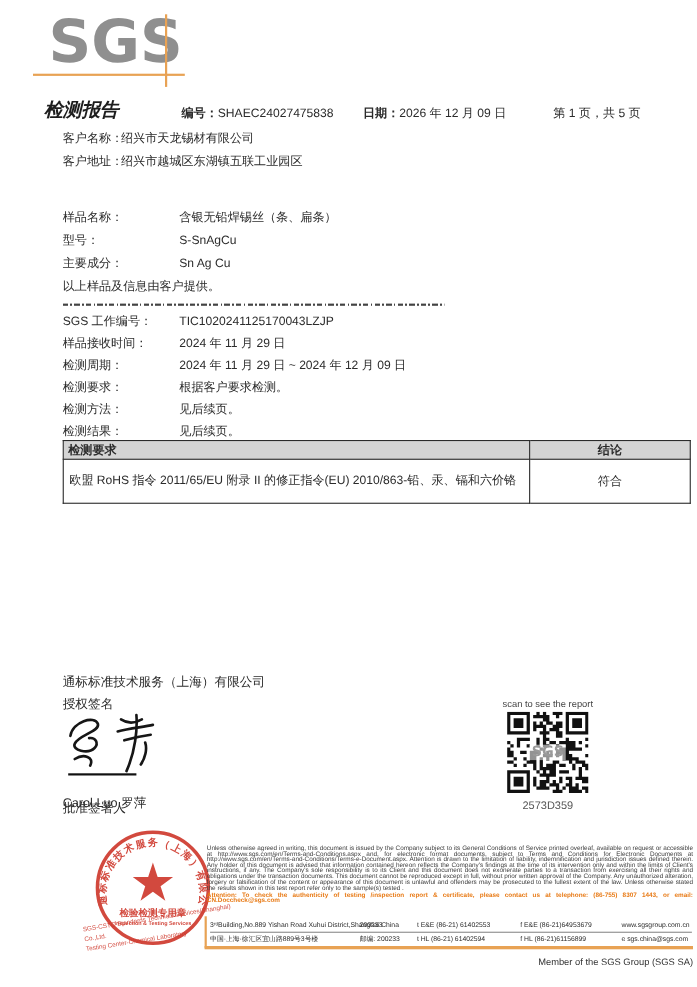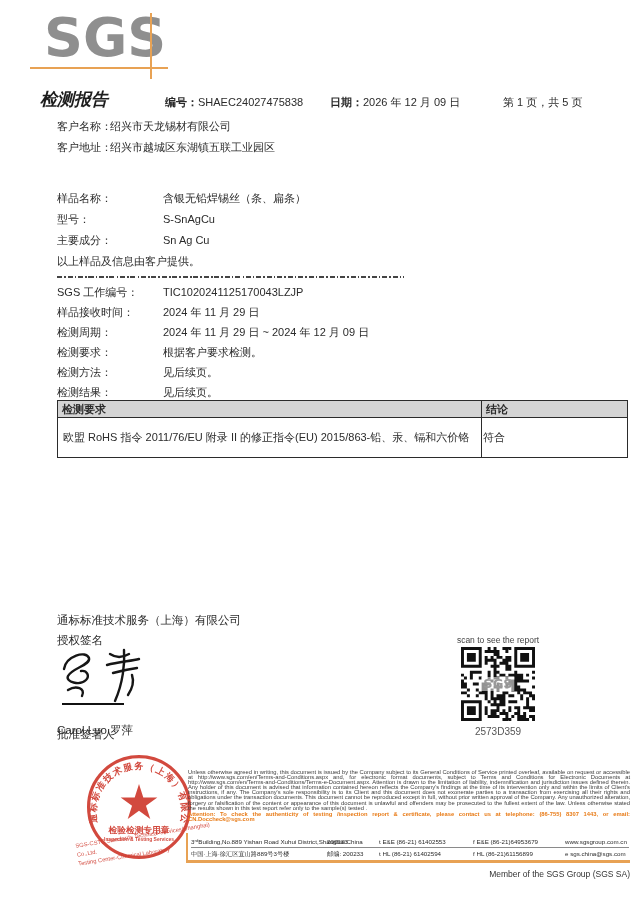--- a/index.html
+++ b/index.html
@@ -25,21 +25,21 @@
   .lbl-n{width:53px;} .lbl-w{width:106px;}
   .blk-client{top:116px;} .blk-sample{top:188px;} .blk-job{top:282px;}
   .blk-job .row{line-height:20px;}
   .dashline{position:absolute;left:57px;top:276px;width:347px;height:2px;
     background:repeating-linear-gradient(90deg,#444 0 5px,transparent 5px 7px,#444 7px 8.5px,transparent 8.5px 10.5px);}
 
   
   .rtable{position:absolute;left:57px;top:400px;width:571px;border-collapse:collapse;font-size:11px;color:#2b2b2b;}
   .rtable th,.rtable td{border:1px solid #2b2b2b;margin-left:12px;}
   .rtable th{background:#d4d4d4;font-weight:bold;text-align:left;height:16px;padding:0 4px;}
-  .rtable th.c2,.rtable td.c2{width:137px;text-align:left;}
+  .rtable th.c2,.rtable td.c2{width:137px;text-align:center;}
   .rtable td.c1{padding:1px 5px;line-height:17px;height:37px;vertical-align:middle;}
 
   
   .sig-company{position:absolute;left:57px;top:613px;font-size:11.5px;color:#2b2b2b;}
   .sig-label{position:absolute;left:57px;top:633px;font-size:11.5px;color:#2b2b2b;}
   .sig-svg{position:absolute;left:58px;top:645px;}
   .sig-underline{position:absolute;left:62px;top:703px;width:62px;height:2px;background:#111;}
   .sig-name{position:absolute;left:57px;top:707px;font-size:11.5px;color:#2b2b2b;margin-top:16px;}
   .sig-title{position:absolute;left:57px;top:727px;font-size:11.5px;color:#2b2b2b;}
 
@@ -145,21 +145,21 @@
     </div>
   </div>
 
   <table class="rtable">
     <tbody>
         <tr>
       <th class="c1">检测要求</th>
       <th class="c2">结论</th>
     </tr>
     <tr>
-      <td class="c1">欧盟 RoHS 指令 2011/76/EU 附录 II 的修正指令(EU) 2015/863-铅、汞、镉和六价铬</td>
+      <td class="c1">欧盟 RoHS 指令 2011/65/EU 附录 II 的修正指令(EU) 2010/863-铅、汞、镉和六价铬</td>
       <td class="c2">符合</td>
     </tr>
   </tbody>
     </table>
 
   <div class="sig-company">通标标准技术服务（上海）有限公司</div>
   <div class="sig-label">授权签名</div>
   <svg class="sig-svg" width="95" height="58" viewBox="0 0 95 58">
     <g fill="none" stroke="#161616" stroke-width="2.4" stroke-linecap="round">
       <path d="M6,24 C8,11 28,5 31,13 C33,20 14,23 10,31 C7,37 22,41 28,35 C32,31 29,25 23,26"></path>

